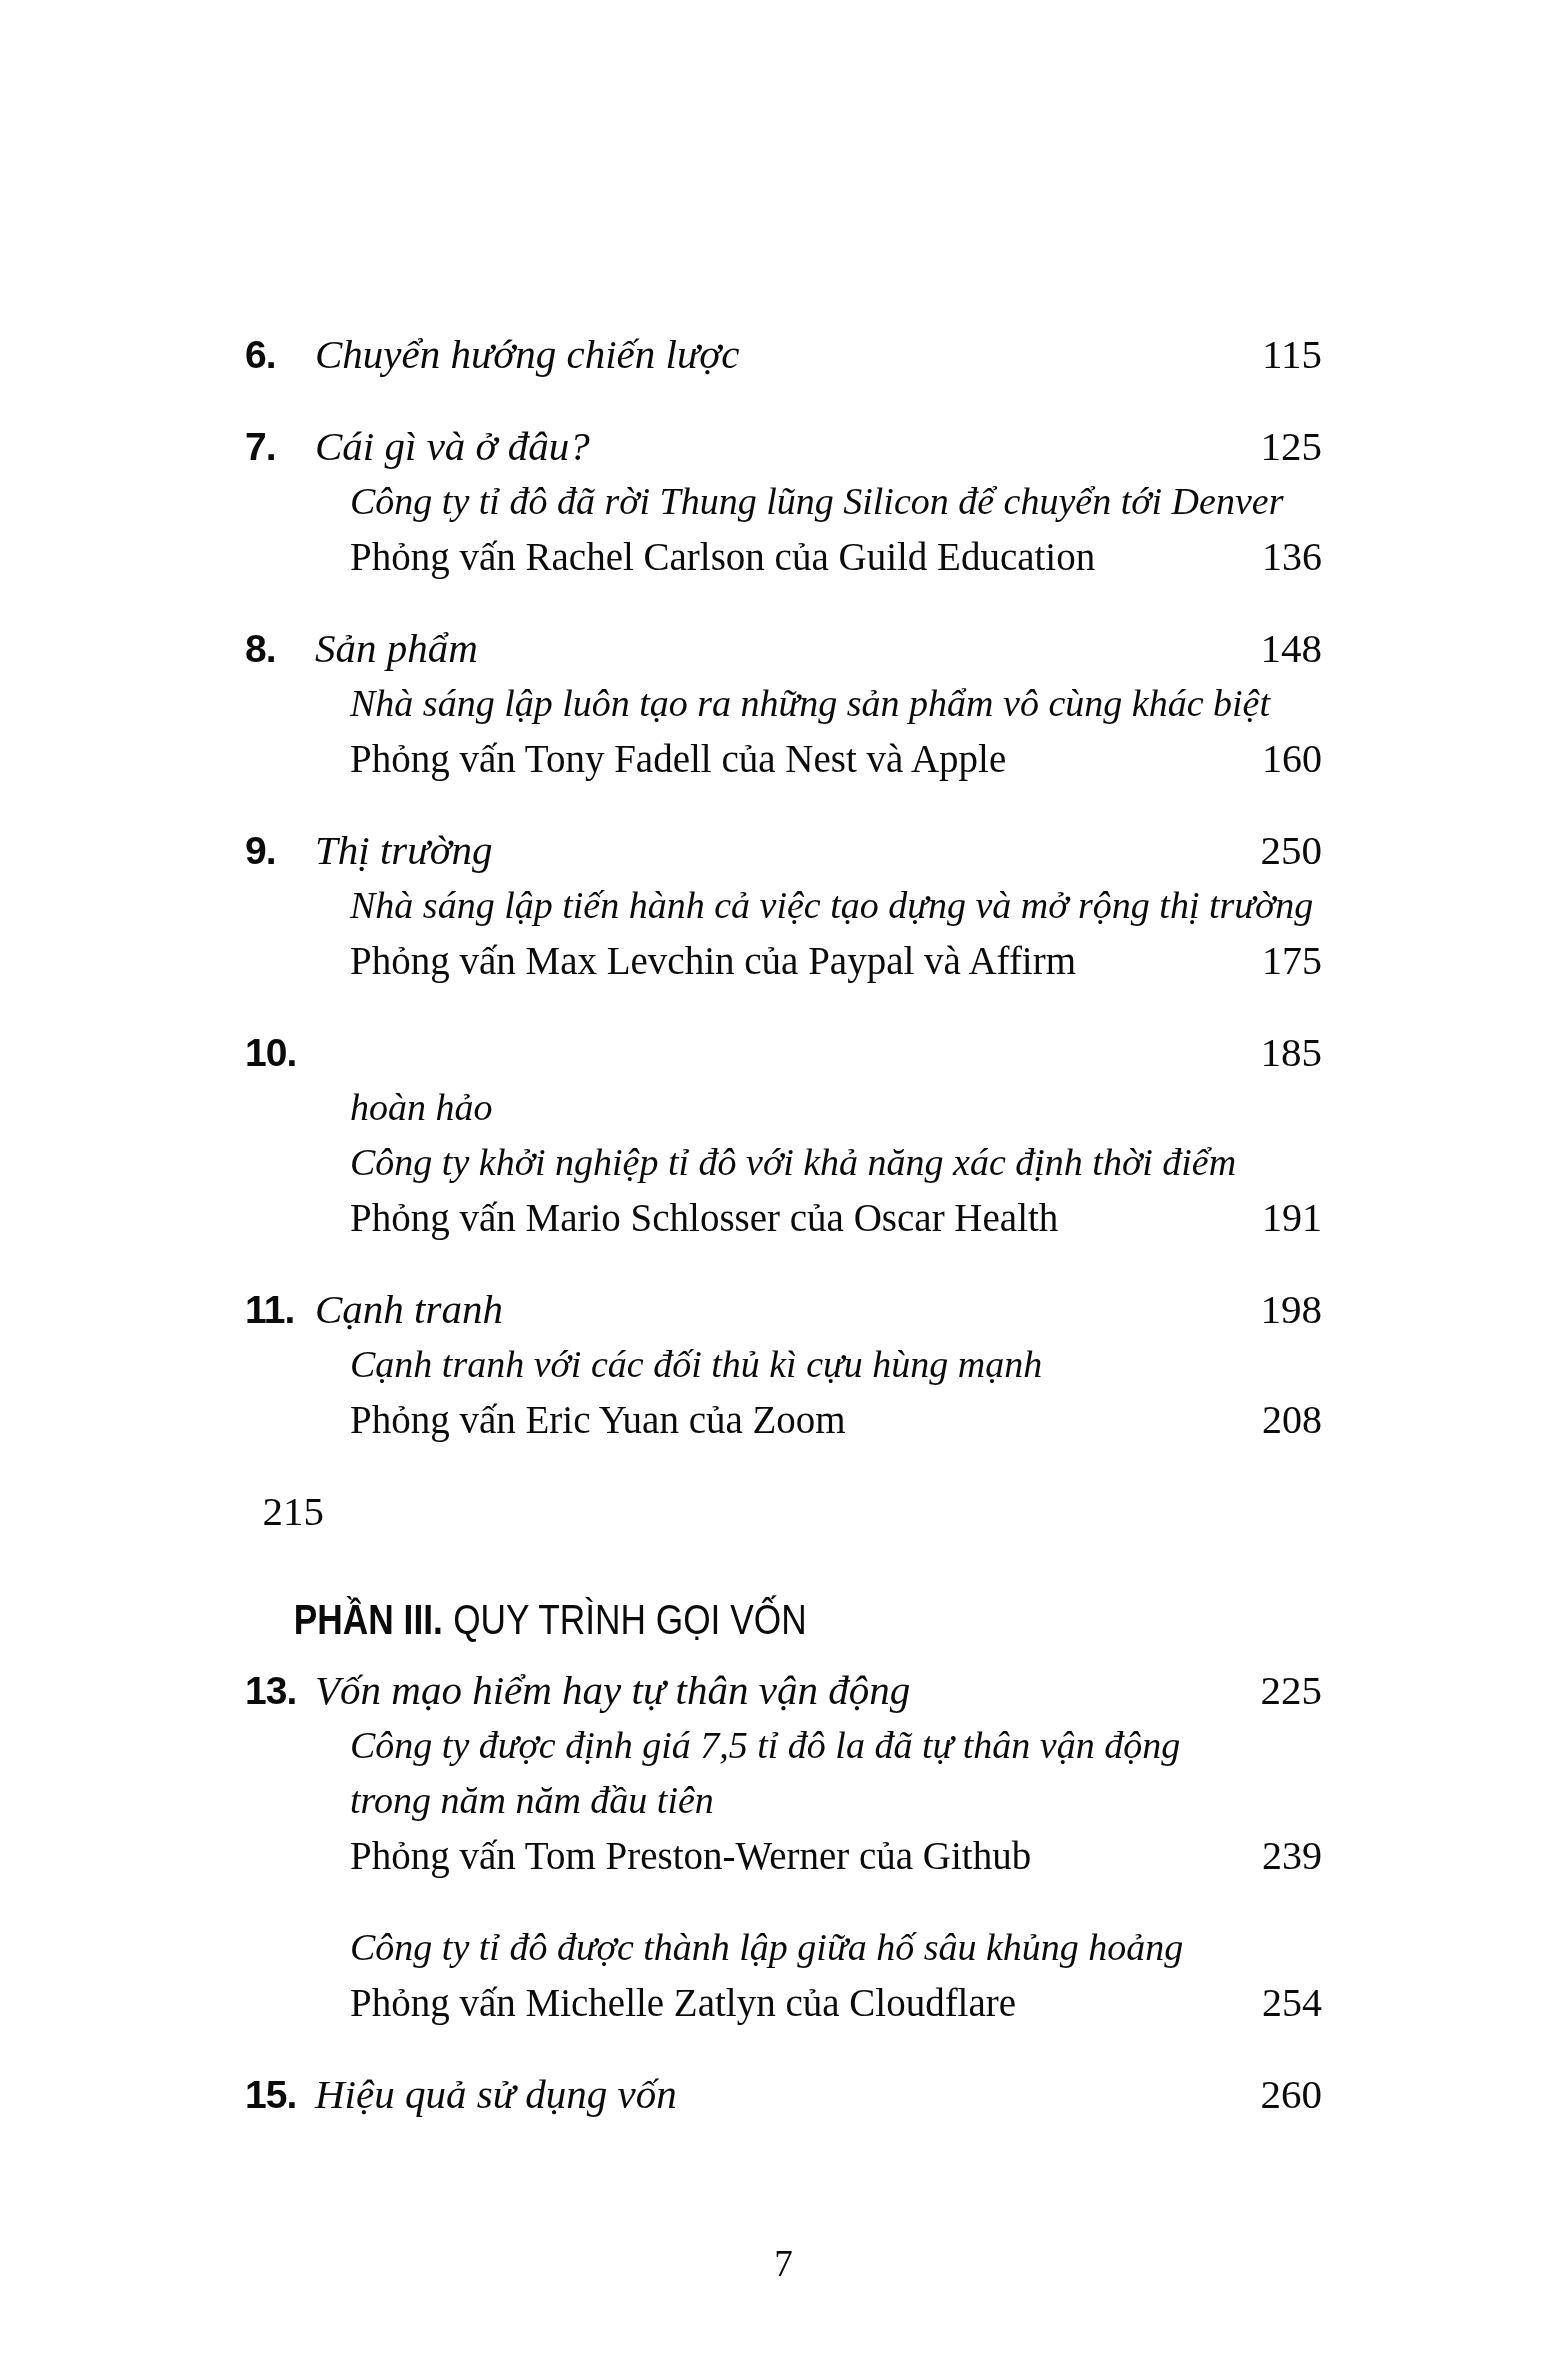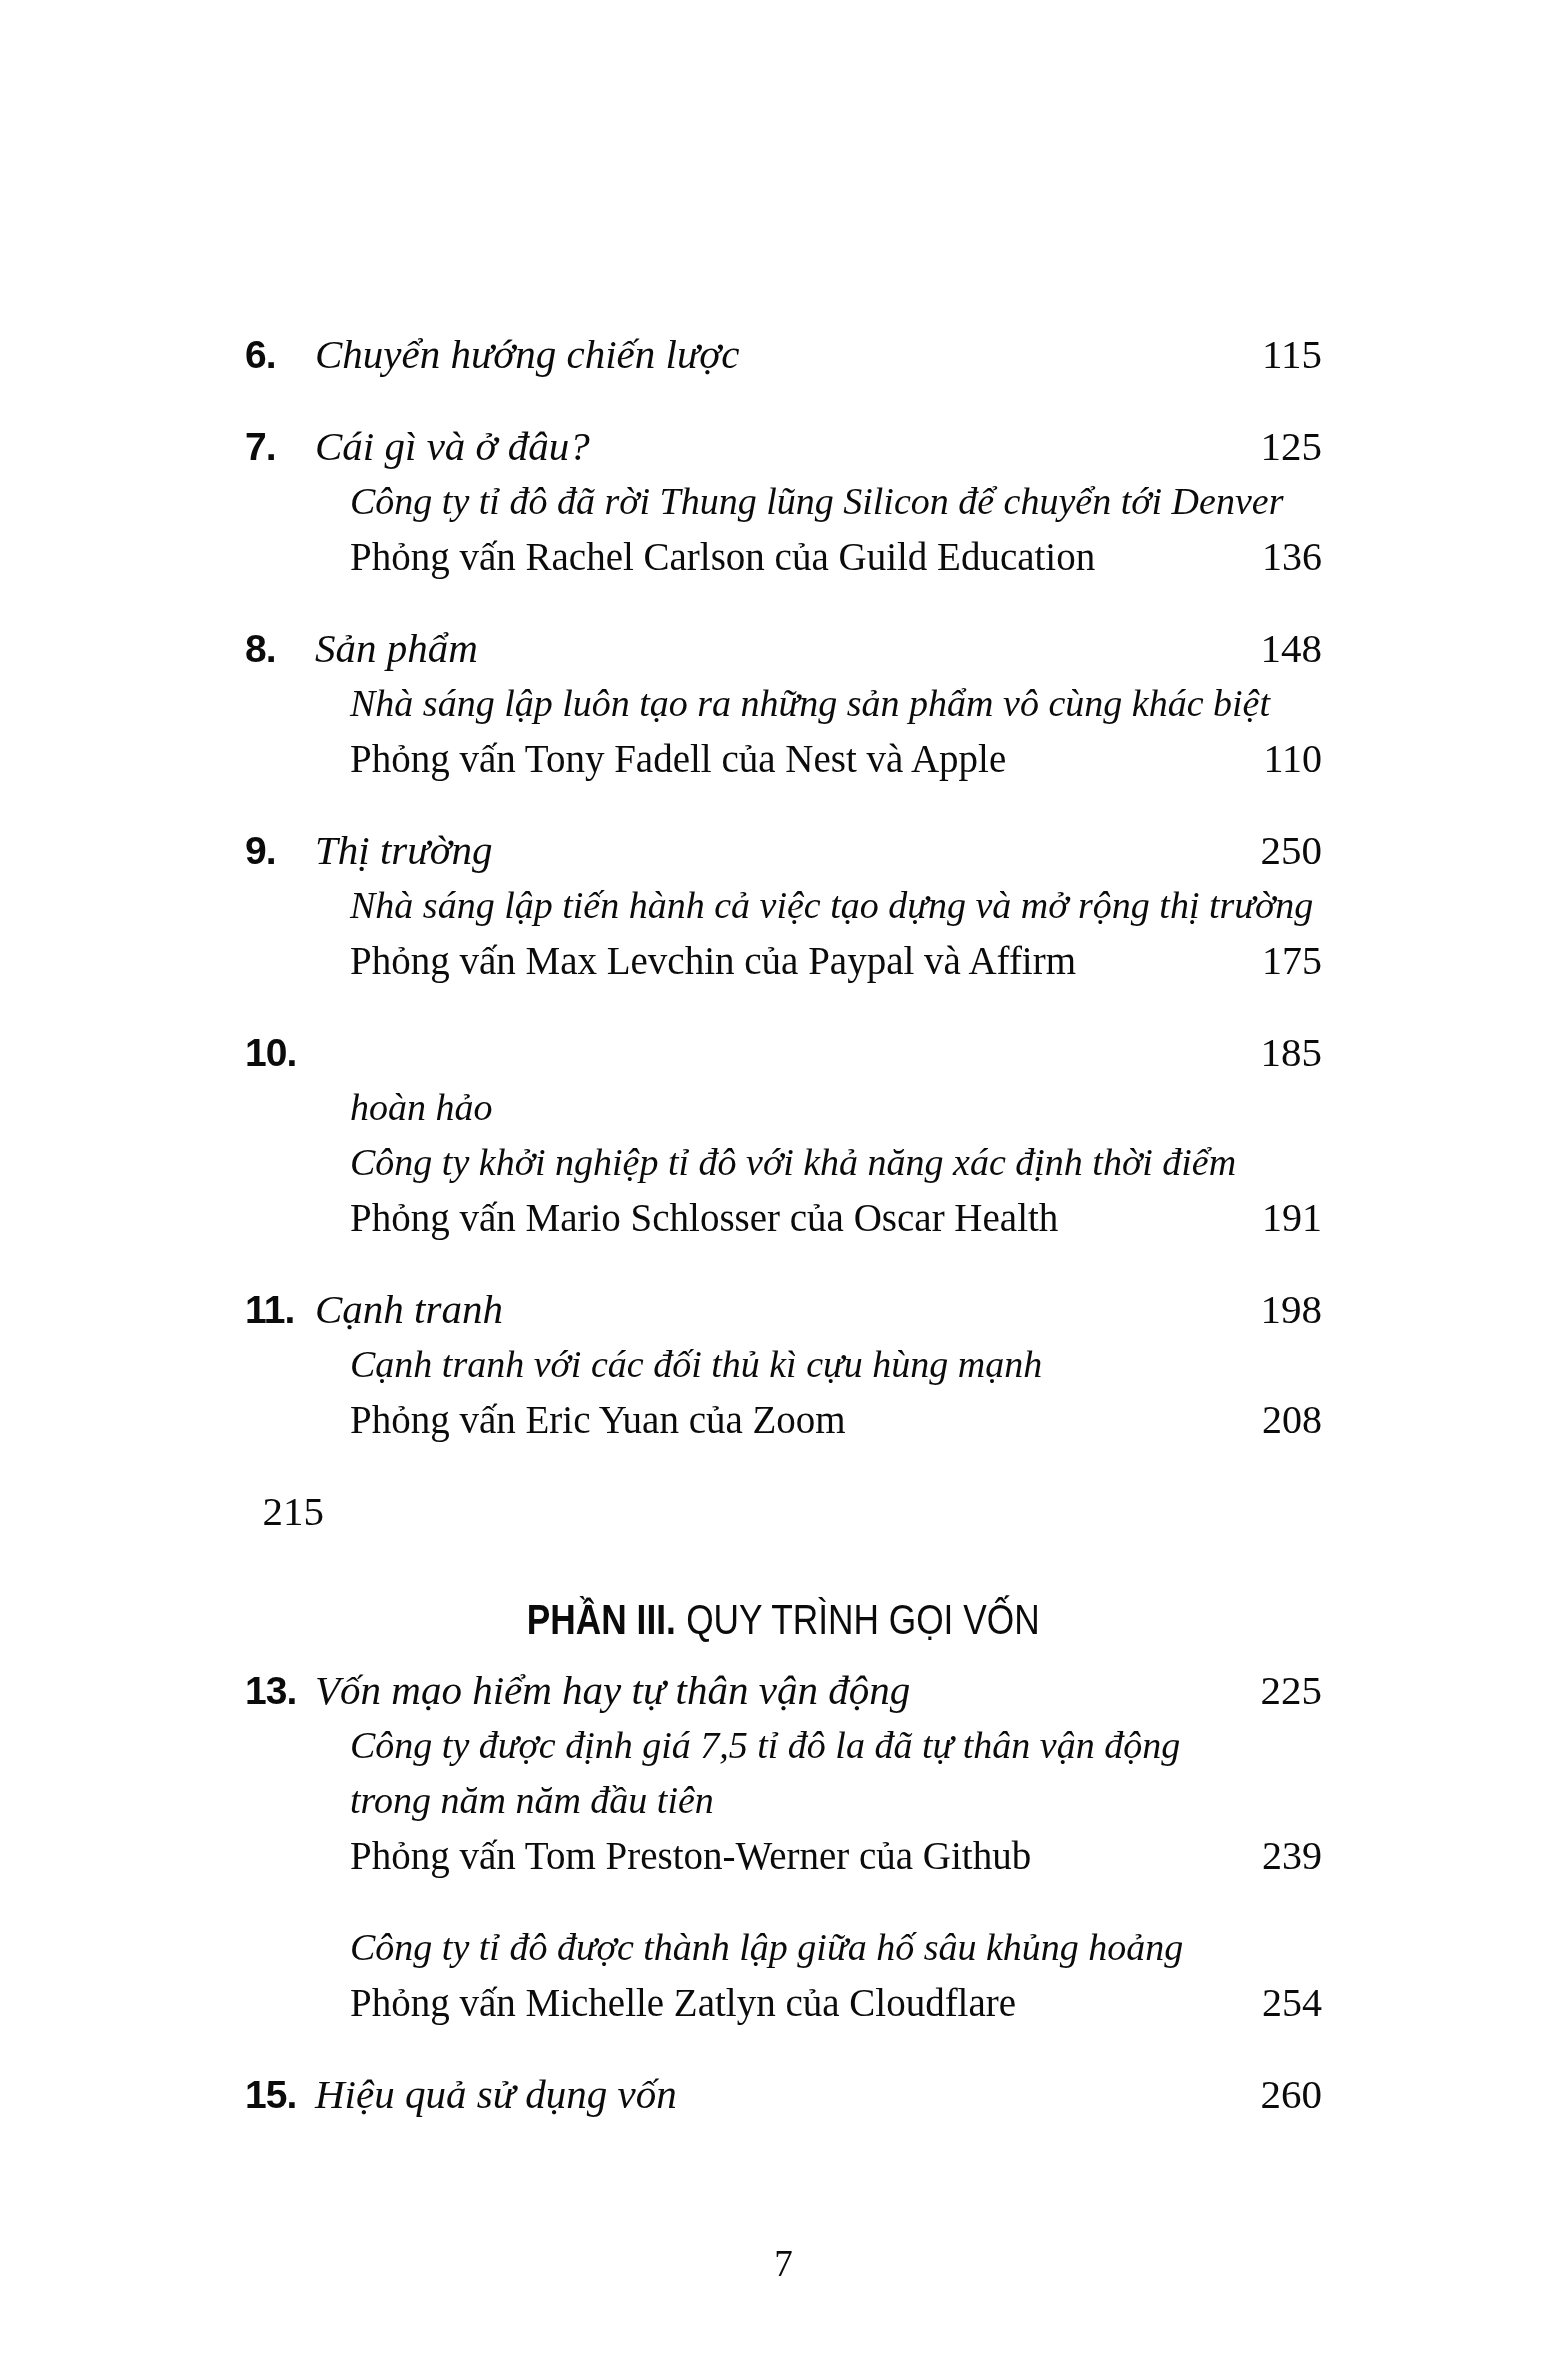--- a/index.html
+++ b/index.html
@@ -60,21 +60,20 @@
     font-size: 39px;
   }
   .sub.italic .text {
     font-style: italic;
     font-size: 38px;
   }
   .sub .pg {
     font-size: 40px;
   }
   .part-heading {
-    text-align: center;
     line-height: 55px;
     margin-top: 53px;
     margin-bottom: 6.1px;
     white-space: nowrap;
     text-decoration: underline;
   }
   .part-heading .squeeze {
     display: inline-block;
     transform: scaleX(0.84);
     transform-origin: center;
@@ -144,21 +143,21 @@
     </div>
     <div class="row sub italic">
       <div class="left">
           <span class="text">Nhà sáng lập luôn tạo ra những sản phẩm vô cùng khác biệt</span>
         </div>
     </div>
     <div class="row sub">
       <div class="left">
           <span class="text">Phỏng vấn Tony Fadell của Nest và Apple</span>
         </div>
-      <span class="pg">110</span>
+      <span class="pg">160</span>
     </div>
   </div>
 
   <div class="entry">
     <div class="row">
       <div class="left">
         <span class="num">9.</span>
         <span class="title">Thị trường</span>
       </div>
       <span class="pg">250</span>

